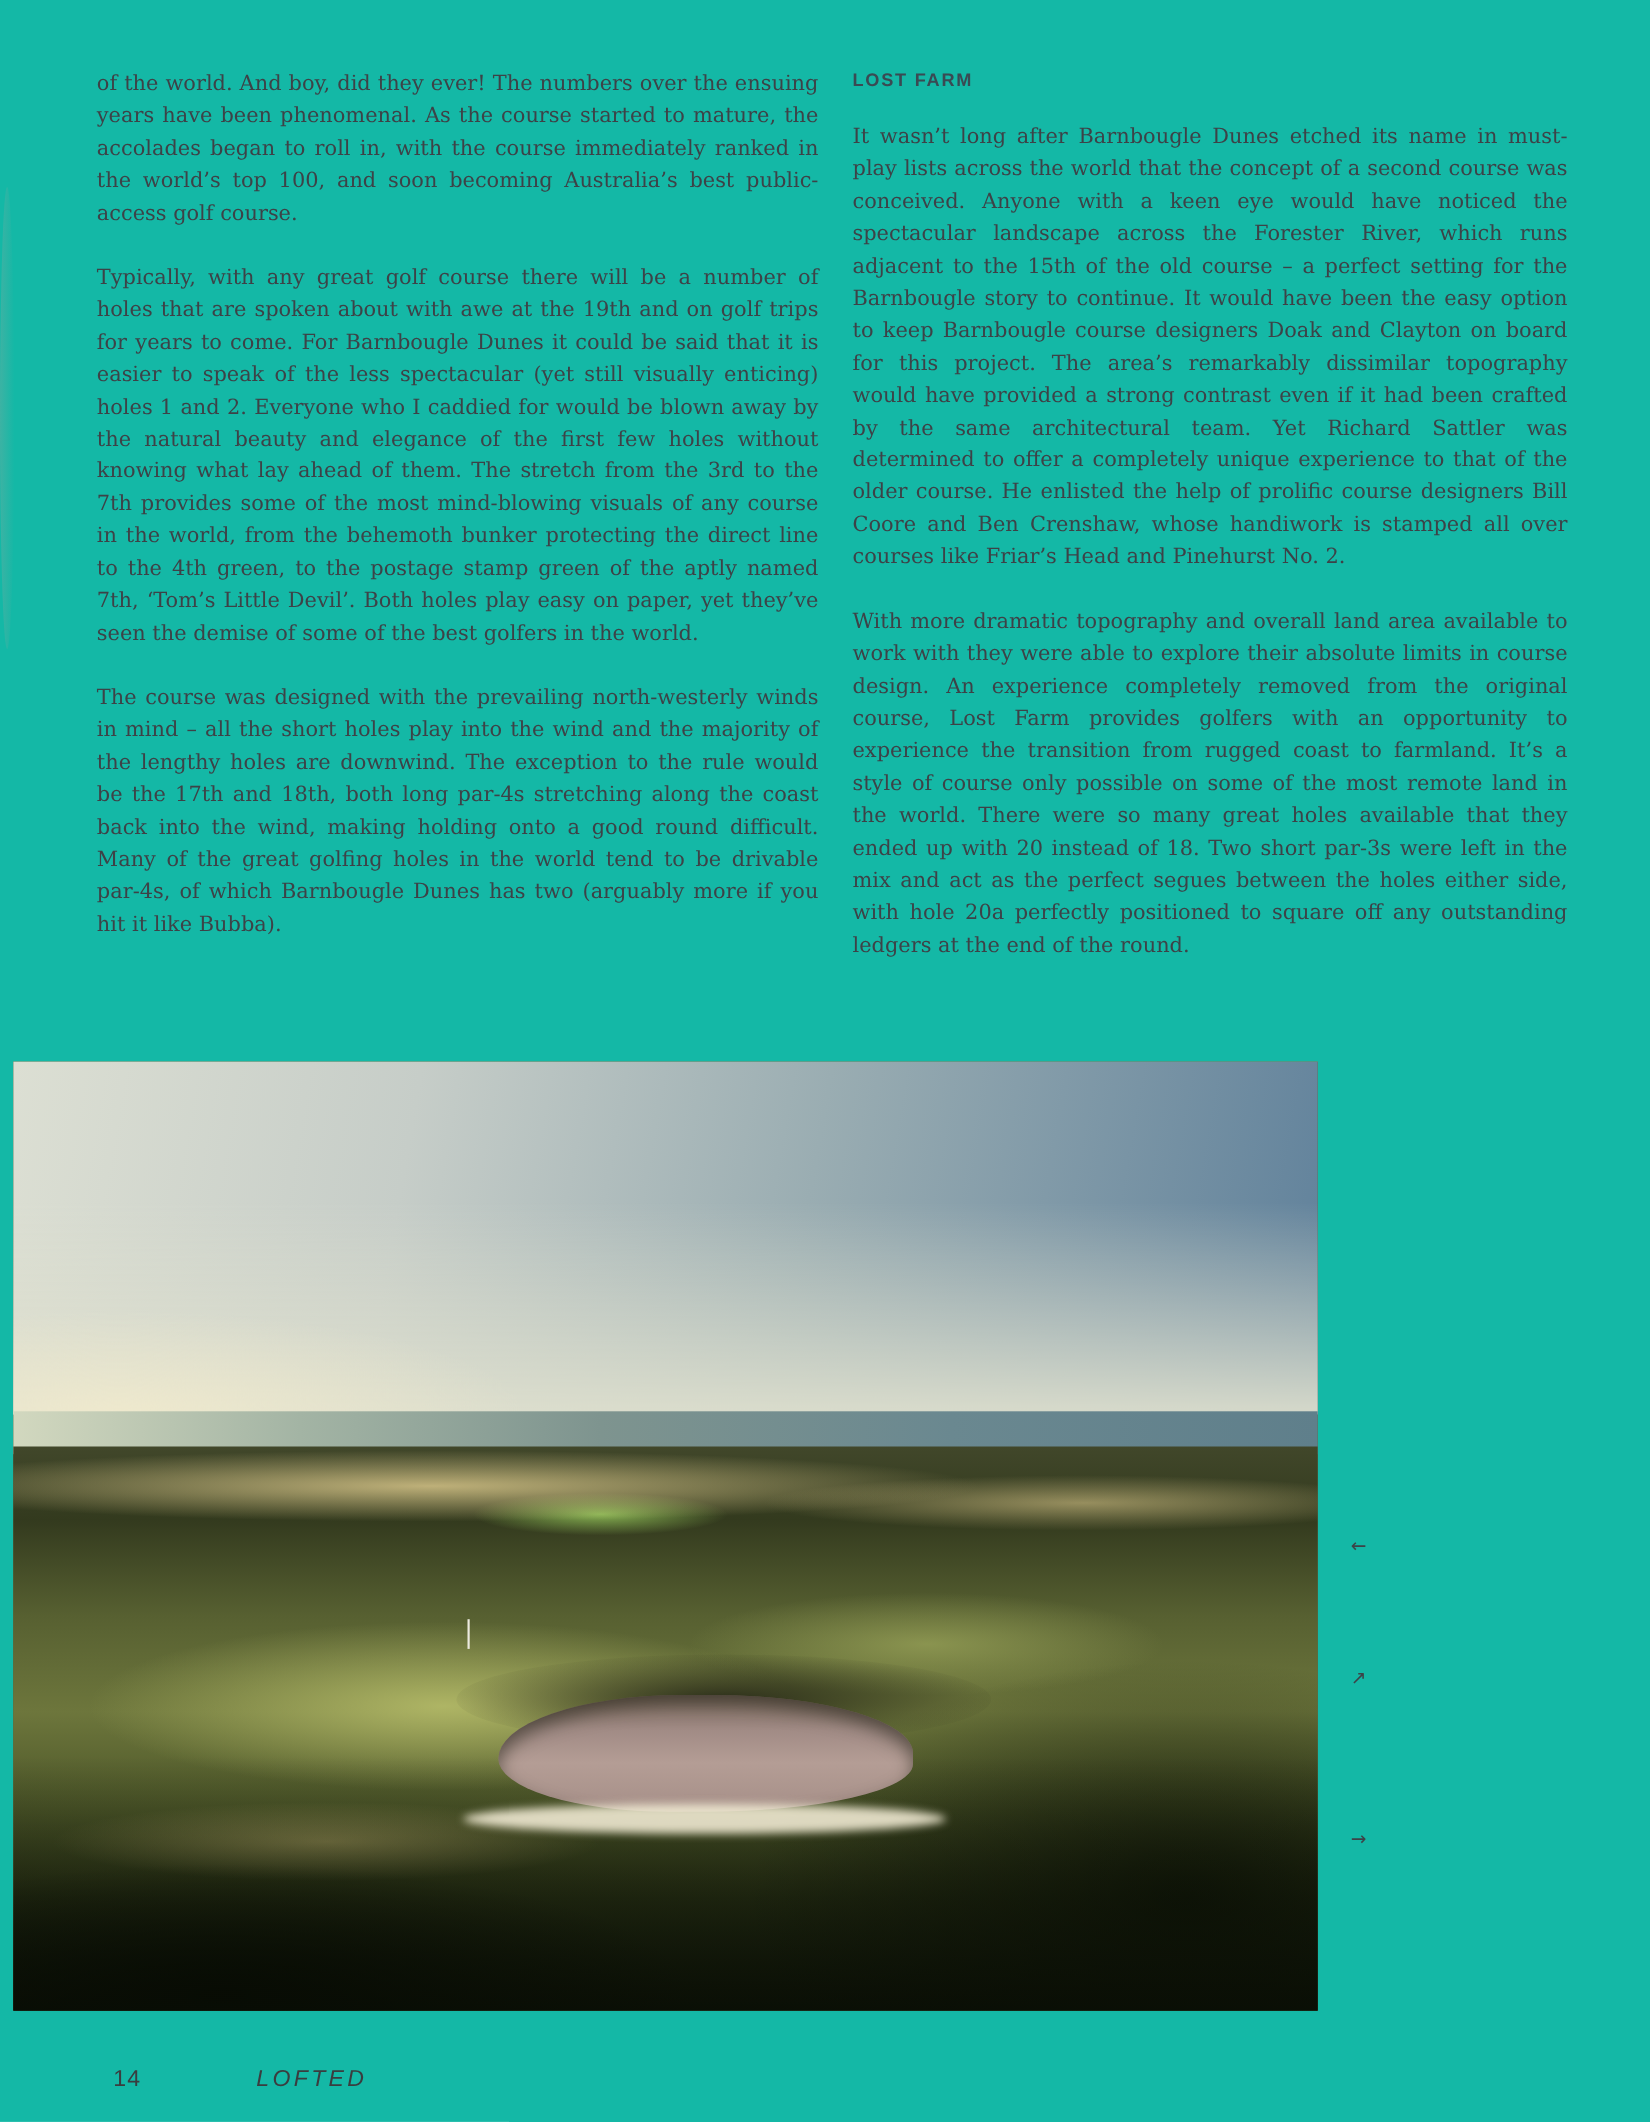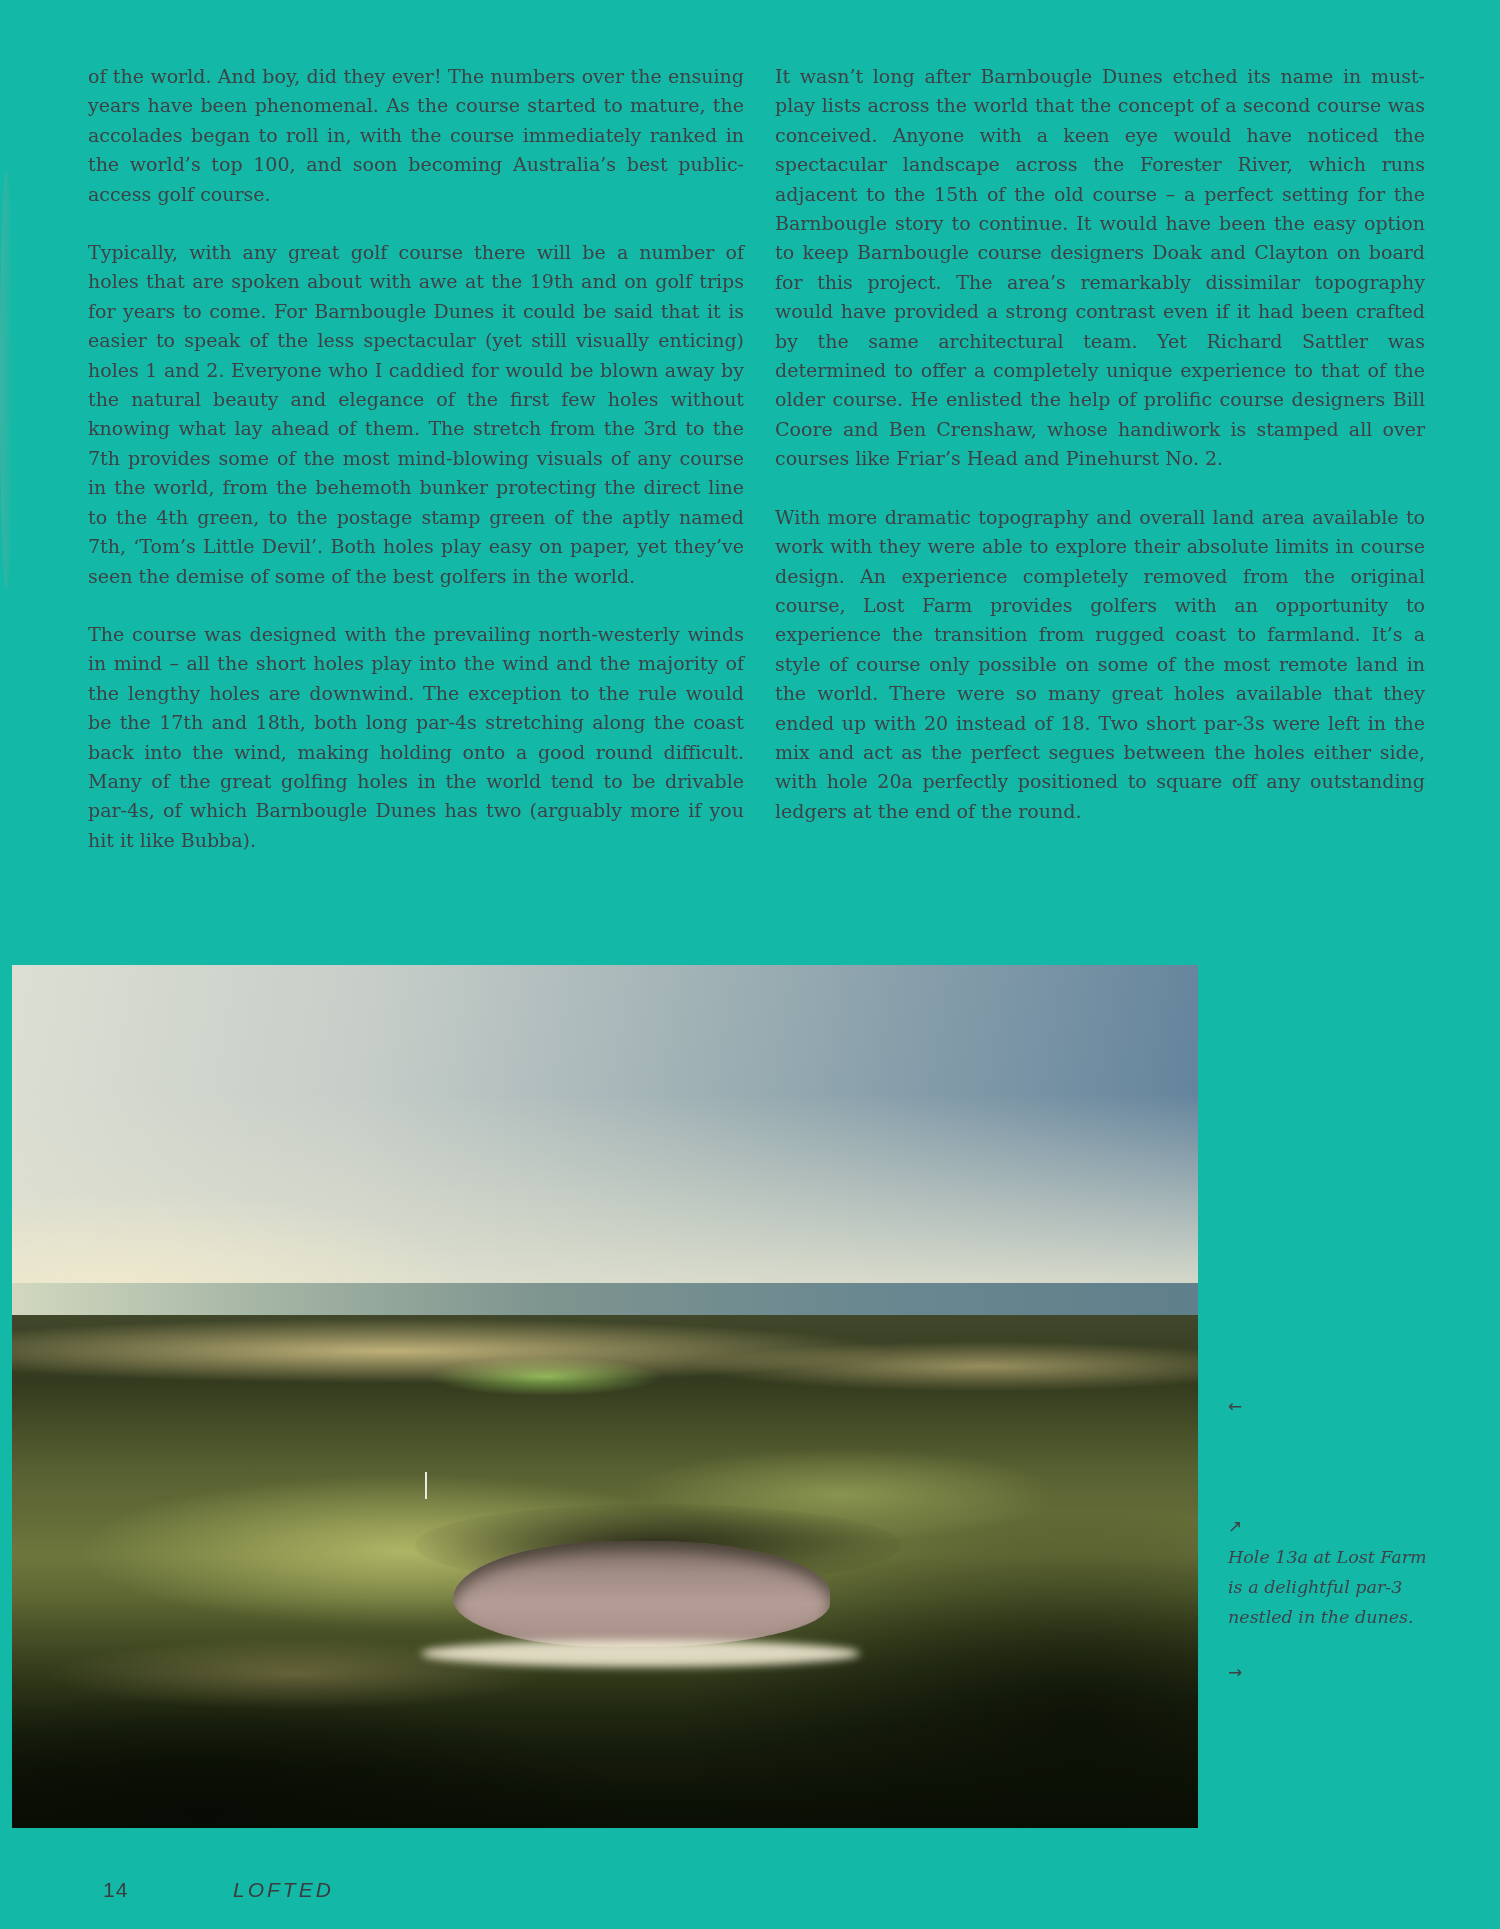--- a/index.html
+++ b/index.html
@@ -101,41 +101,41 @@
 
   <div class="scan-streak"></div>
 
   <div class="col col-left">
     <p class="body">of the world. And boy, did they ever! The numbers over the ensuing years have been phenomenal. As the course started to mature, the accolades began to roll in, with the course immediately ranked in the world’s top 100, and soon becoming Australia’s best public-access golf course.</p>
     <p class="body">Typically, with any great golf course there will be a number of holes that are spoken about with awe at the 19th and on golf trips for years to come. For Barnbougle Dunes it could be said that it is easier to speak of the less spectacular (yet still visually enticing) holes 1 and 2. Everyone who I caddied for would be blown away by the natural beauty and elegance of the first few holes without knowing what lay ahead of them. The stretch from the 3rd to the 7th provides some of the most mind-blowing visuals of any course in the world, from the behemoth bunker protecting the direct line to the 4th green, to the postage stamp green of the aptly named 7th, ‘Tom’s Little Devil’. Both holes play easy on paper, yet they’ve seen the demise of some of the best golfers in the world.</p>
     <p class="body">The course was designed with the prevailing north-westerly winds in mind – all the short holes play into the wind and the majority of the lengthy holes are downwind. The exception to the rule would be the 17th and 18th, both long par-4s stretching along the coast back into the wind, making holding onto a good round difficult. Many of the great golfing holes in the world tend to be drivable par-4s, of which Barnbougle Dunes has two (arguably more if you hit it like Bubba).</p>
   </div>
 
   <div class="col col-right">
+    <h2 class="section-heading">LOST FARM</h2>
     <p class="body">It wasn’t long after Barnbougle Dunes etched its name in must-play lists across the world that the concept of a second course was conceived. Anyone with a keen eye would have noticed the spectacular landscape across the Forester River, which runs adjacent to the 15th of the old course – a perfect setting for the Barnbougle story to continue. It would have been the easy option to keep Barnbougle course designers Doak and Clayton on board for this project. The area’s remarkably dissimilar topography would have provided a strong contrast even if it had been crafted by the same architectural team. Yet Richard Sattler was determined to offer a completely unique experience to that of the older course. He enlisted the help of prolific course designers Bill Coore and Ben Crenshaw, whose handiwork is stamped all over courses like Friar’s Head and Pinehurst No. 2.</p>
     <p class="body">With more dramatic topography and overall land area available to work with they were able to explore their absolute limits in course design. An experience completely removed from the original course, Lost Farm provides golfers with an opportunity to experience the transition from rugged coast to farmland. It’s a style of course only possible on some of the most remote land in the world. There were so many great holes available that they ended up with 20 instead of 18. Two short par-3s were left in the mix and act as the perfect segues between the holes either side, with hole 20a perfectly positioned to square off any outstanding ledgers at the end of the round.</p>
   </div>
 
   <div class="photo">
     <div class="ph-sky"></div>
     <div class="ph-ocean"></div>
     <div class="ph-land"></div>
     <div class="ph-bunker-lip"></div>
     <div class="ph-bunker"></div>
     <div class="ph-bunker-rim"></div>
     <div class="ph-flagstick"></div>
   </div>
 
   <div class="caption cap-1">
     <div class="cap-arrow">←</div>
   </div>
 
   <div class="caption cap-2">
     <div class="cap-arrow">↗</div>
-    <p class="cap-text">Hole 13a at Lost Farm is a delightful par-3 nestled in the dunes.</p>
   </div>
 
   <div class="caption cap-3">
     <div class="cap-arrow">→</div>
   </div>
 
   <div class="footer-item page-number">14</div>
   <div class="footer-item magazine-name">LOFTED</div>
 
 </div>

